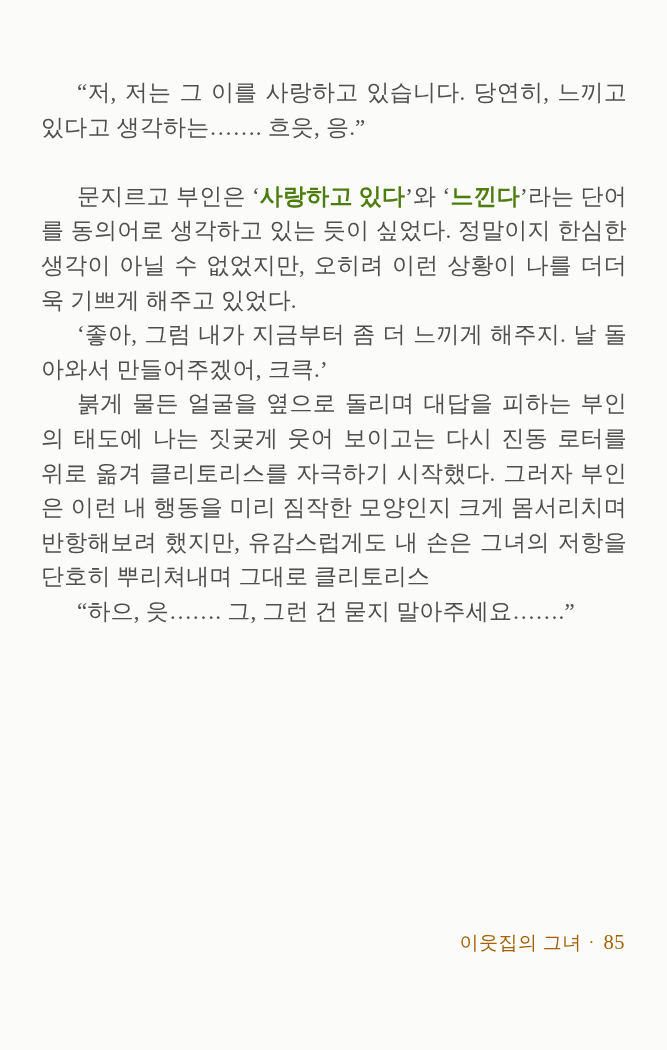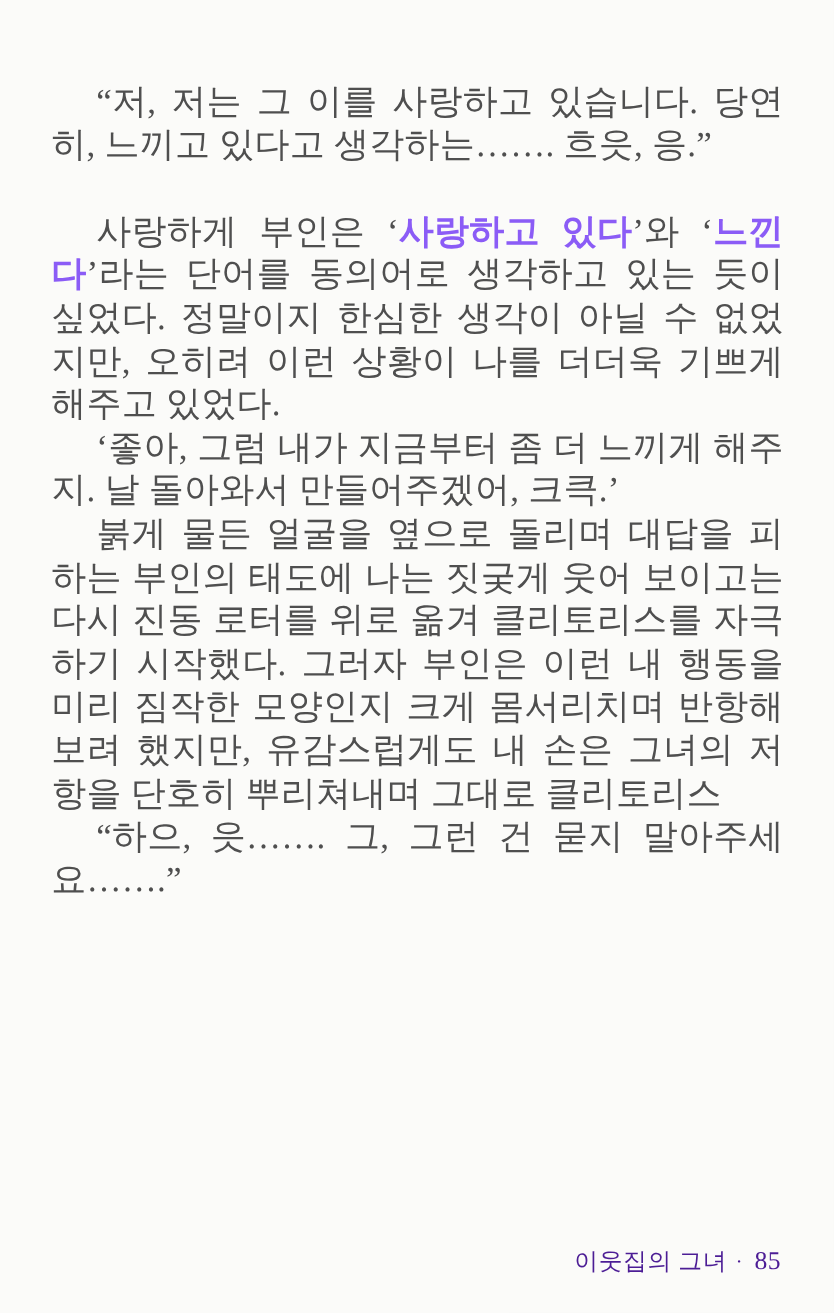--- a/index.html
+++ b/index.html
@@ -15,45 +15,45 @@
     background: #f6f6f4;
   }
   .page {
     position: absolute;
     inset: 0;
     background: #fbfbf9;
   }
   .text-block {
     position: absolute;
     left: 41px;
-    top: 65px;
+    top: 76px;
     width: 586px;
     color: #4f4f4f;
-    font-size: 28px;
+    font-size: 23px;
     line-height: 34.6px;
     text-align: justify;
     word-break: break-all;
     letter-spacing: 0.2px;
   }
   p.para {
     margin: 0;
     text-indent: 36px;
   }
   p.para.gap-before {
     margin-top: 34.6px;
   }
   .seg-bold {
     font-weight: 700;
-    color: #8b5cf6;
+    color: #4d7c0f;
   }
   .footer {
     position: absolute;
-    top: 996px;
+    top: 930px;
     right: 42px;
-    color: #4c1d95;
+    color: #a16207;
     font-size: 19px;
     letter-spacing: 0.5px;
     white-space: nowrap;
   }
   .footer .dot {
     display: inline-block;
     margin: 0 9px 0 7px;
     font-size: 16px;
     vertical-align: 1px;
   }
@@ -61,21 +61,21 @@
     font-size: 20.5px;
   }
 </style>
 </head>
 <body>
 
 <div class="page" style="background: rgb(251, 251, 249);">
 
   <div class="text-block" id="paragraphs" style="color: rgb(79, 79, 79);">
       <p class="para"><span>“저, 저는 그 이를 사랑하고 있습니다. 당연히, 느끼고 있다고 생각하는……. 흐읏, 응.”</span></p>
-      <p class="para gap-before"><span>사랑하게 부인은 ‘</span><span class="seg-bold">사랑하고 있다</span><span>’와 ‘</span><span class="seg-bold">느낀다</span><span>’라는 단어를 동의어로 생각하고 있는 듯이 싶었다. 정말이지 한심한 생각이 아닐 수 없었지만, 오히려 이런 상황이 나를 더더욱 기쁘게 해주고 있었다.</span></p>
+      <p class="para gap-before"><span>문지르고 부인은 ‘</span><span class="seg-bold">사랑하고 있다</span><span>’와 ‘</span><span class="seg-bold">느낀다</span><span>’라는 단어를 동의어로 생각하고 있는 듯이 싶었다. 정말이지 한심한 생각이 아닐 수 없었지만, 오히려 이런 상황이 나를 더더욱 기쁘게 해주고 있었다.</span></p>
       <p class="para"><span>‘좋아, 그럼 내가 지금부터 좀 더 느끼게 해주지. 날 돌아와서 만들어주겠어, 크큭.’</span></p>
       <p class="para"><span>붉게 물든 얼굴을 옆으로 돌리며 대답을 피하는 부인의 태도에 나는 짓궂게 웃어 보이고는 다시 진동 로터를 위로 옮겨 클리토리스를 자극하기 시작했다. 그러자 부인은 이런 내 행동을 미리 짐작한 모양인지 크게 몸서리치며 반항해보려 했지만, 유감스럽게도 내 손은 그녀의 저항을 단호히 뿌리쳐내며 그대로 클리토리스</span></p>
       <p class="para"><span>“하으, 읏……. 그, 그런 건 묻지 말아주세요…….”</span></p>
     </div>
 
   <div class="footer">
     <span class="title">이웃집의 그녀</span><span class="dot">·</span><span class="page-num">85</span>
   </div>
 
 </div>

